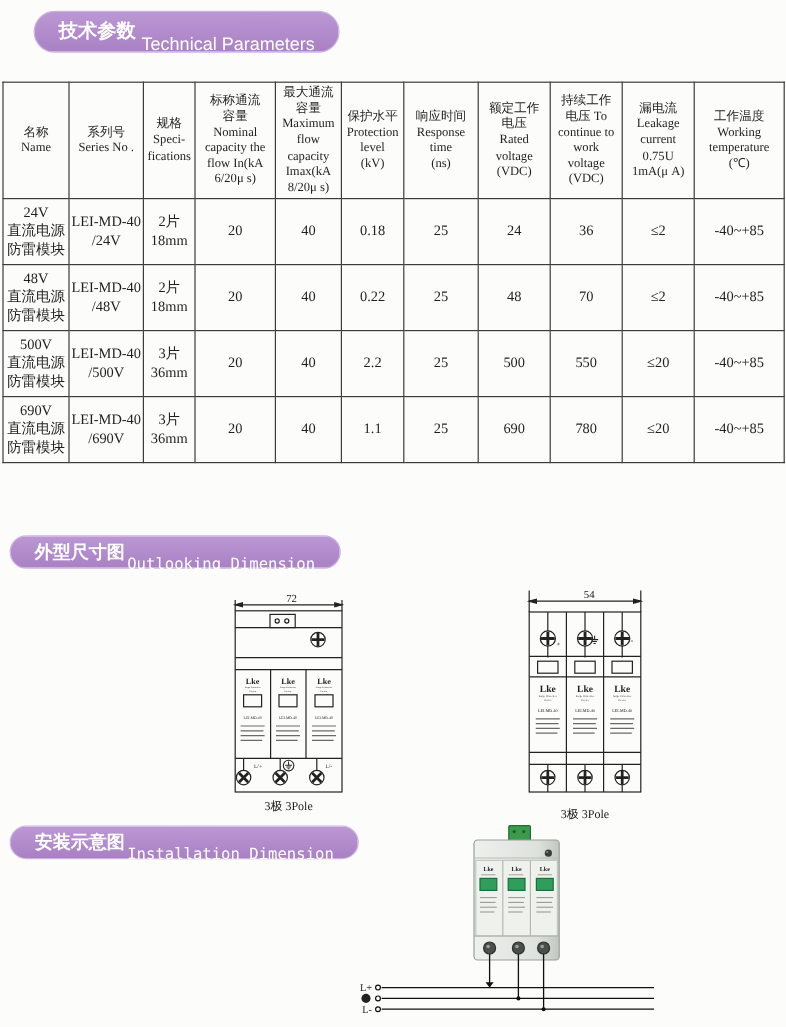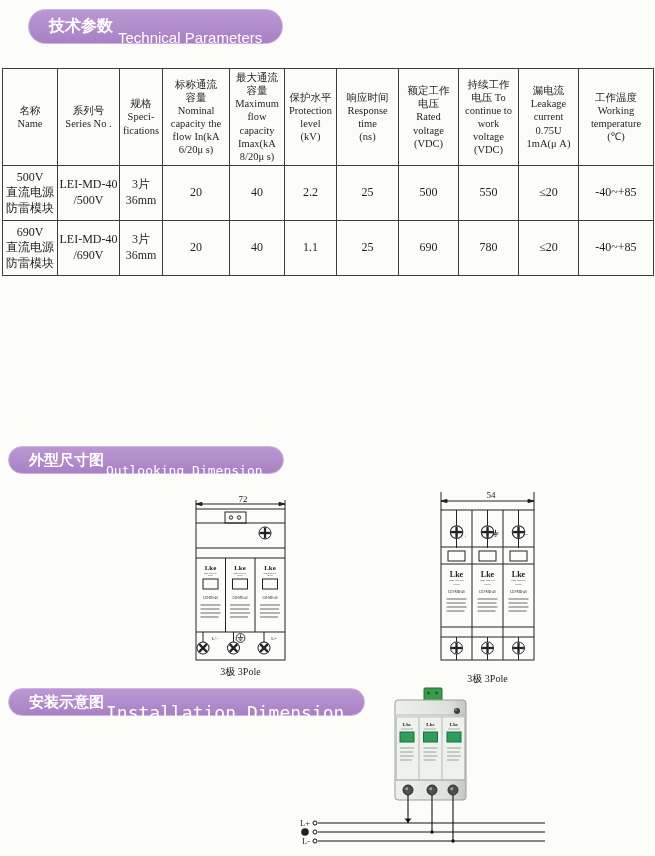--- a/index.html
+++ b/index.html
@@ -16,21 +16,21 @@
     color:#fff;padding:0 20px;white-space:nowrap;
   }
   .banner .zh{font-family:"Liberation Sans",sans-serif;font-weight:bold;}
   .banner .en{font-family:"Liberation Sans",sans-serif;margin-left:5px;margin-top:21px;}
   .banner.mono .en{font-family:"DejaVu Sans Mono",monospace;font-weight:normal;margin-left:2px;}
   #banner-tech{left:28px;top:9px;height:33px;font-size:16px;}
   #banner-tech .en{font-size:15px;}
   #banner-outlook{left:8px;top:446px;height:26px;font-size:15px;}
   #banner-outlook .en{font-size:13px;}
   #banner-install{left:8px;top:688px;height:26px;font-size:15px;}
-  #banner-install .en{font-size:18px;}
+  #banner-install .en{font-size:13px;}
 
   table.params{
     position:absolute;left:2px;top:68px;width:651px;
     border-collapse:collapse;table-layout:fixed;
   }
   table.params th,table.params td{
     border:1px solid #3c3c3c;text-align:center;vertical-align:middle;
     white-space:pre-line;padding:1px;overflow:hidden;
   }
   table.params th{height:94px;font-weight:normal;font-size:10.5px;line-height:1.24;}
@@ -139,20 +139,54 @@
 0.75U
 1mA(μ A)</th>
         <th>工作温度
 Working
 temperature
 (℃)</th>
       </tr>
     </thead>
   <tbody id="tableBody">
       <tr>
+        <td>24V
+直流电源
+防雷模块</td>
+        <td>LEI-MD-40
+/24V</td>
+        <td>2片
+18mm</td>
+        <td>20</td>
+        <td>40</td>
+        <td>0.18</td>
+        <td>25</td>
+        <td>24</td>
+        <td>36</td>
+        <td>≤2</td>
+        <td>-40~+85</td>
+      </tr>
+      <tr>
+        <td>48V
+直流电源
+防雷模块</td>
+        <td>LEI-MD-40
+/48V</td>
+        <td>2片
+18mm</td>
+        <td>20</td>
+        <td>40</td>
+        <td>0.22</td>
+        <td>25</td>
+        <td>48</td>
+        <td>70</td>
+        <td>≤2</td>
+        <td>-40~+85</td>
+      </tr>
+      <tr>
         <td>500V
 直流电源
 防雷模块</td>
         <td>LEI-MD-40
 /500V</td>
         <td>3片
 36mm</td>
         <td>20</td>
         <td>40</td>
         <td>2.2</td>

